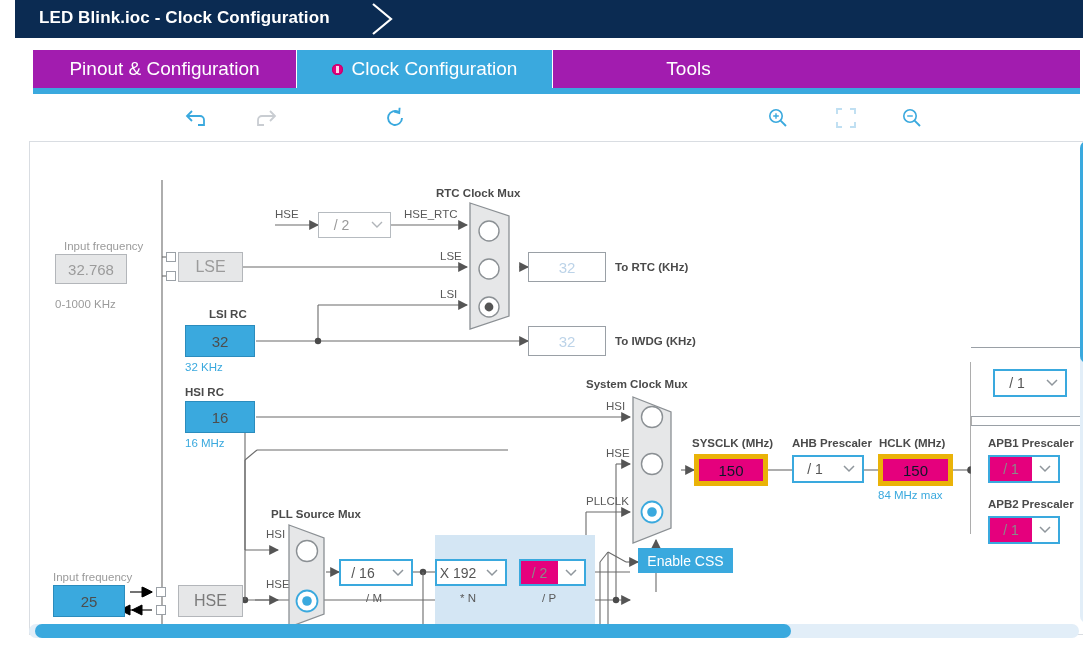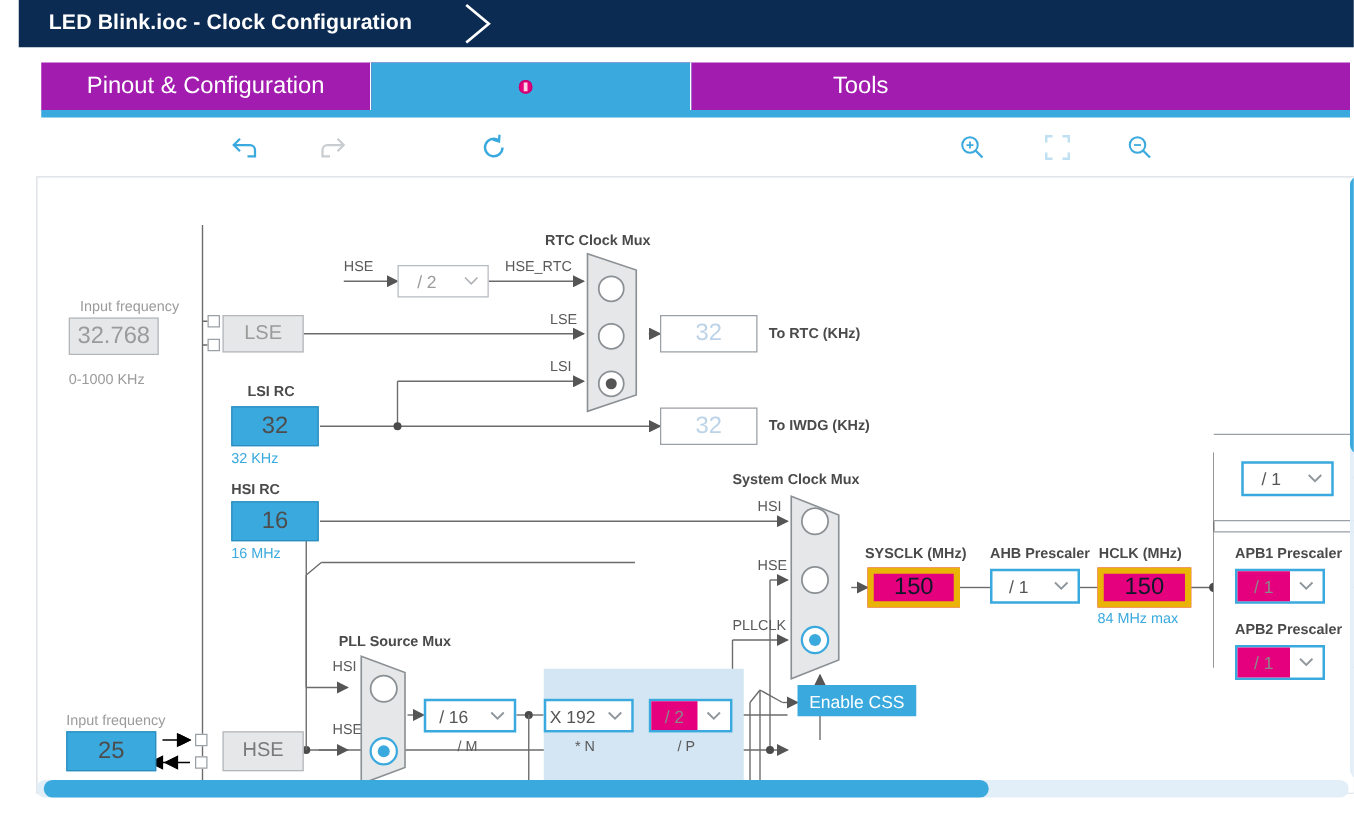--- a/index.html
+++ b/index.html
@@ -108,21 +108,21 @@
     position:absolute;color:#5a5a5a;font-size:11.5px;white-space:nowrap;
     font-family:"Liberation Sans",sans-serif;
   }
   .lbl.b{font-weight:bold;color:#4a4a4a;}
   .lbl.blue{color:#3aa9de;}
   .lbl.gray{color:#9b9b9b;}
 
   .box{
     position:absolute;box-sizing:border-box;
     display:flex;align-items:center;justify-content:center;
-    font-size:19px;
+    font-size:15px;
   }
   .box.blue{background:#3aa9de;border:1px solid #2b8cbd;color:#4d4d4d;}
   .box.pink{background:#e5007d;border:5px solid #eab308;color:#0f172a;}
   .box.gray{background:#e6e7e8;border:1px solid #b3b6ba;color:#9b9b9b;}
   .box.white{background:#ffffff;border:1px solid #9aa0a6;color:#bcd3e8;}
 
   
   .combo{
     position:absolute;box-sizing:border-box;display:flex;align-items:center;
     border:2px solid #3aa9de;background:#ffffff;font-size:14px;color:#555;
@@ -159,20 +159,21 @@
     </svg>
   </div>
 
   <div class="tabstrip">
     <div class="tabs">
       <div class="tab t1">
         <span>Pinout &amp; Configuration</span>
       </div>
       <div class="tab t2">
         <span class="warnicon"></span>
+        <span>Clock Configuration</span>
       </div>
       <div class="tab t4">
         <span>Tools</span>
       </div>
     </div>
     <div class="tabunderline"></div>
   </div>
 
   <div class="toolbar">
     <div class="tbtn tb-undo">
@@ -325,21 +326,21 @@
       <span>32.768</span>
     </div>
     <div class="lbl gray" style="left:25px;top:156px;">0-1000 KHz</div>
 
     <div class="nd" style="left:136px;top:110px;width:10px;height:10px;border:1px solid #9aa0a6;background:#fff;"></div>
     <div class="nd" style="left:136px;top:129px;width:10px;height:10px;border:1px solid #9aa0a6;background:#fff;"></div>
     <div class="box gray" style="left:148px;top:110px;width:65px;height:30px;font-size:16px;">
       <span>LSE</span>
     </div>
 
-    <div class="lbl b" style="left:144px;top:166px;padding-left:24px;">LSI RC</div>
+    <div class="lbl b" style="left:155px;top:166px;padding-left:24px;">LSI RC</div>
     <div class="box blue" style="left:155px;top:183px;width:70px;height:32px;">
       <span>32</span>
     </div>
     <div class="lbl blue" style="left:155px;top:219px;">32 KHz</div>
 
     <div class="lbl b" style="left:155px;top:244px;">HSI RC</div>
     <div class="box blue" style="left:155px;top:259px;width:70px;height:32px;">
       <span>16</span>
     </div>
     <div class="lbl blue" style="left:155px;top:295px;">16 MHz</div>

